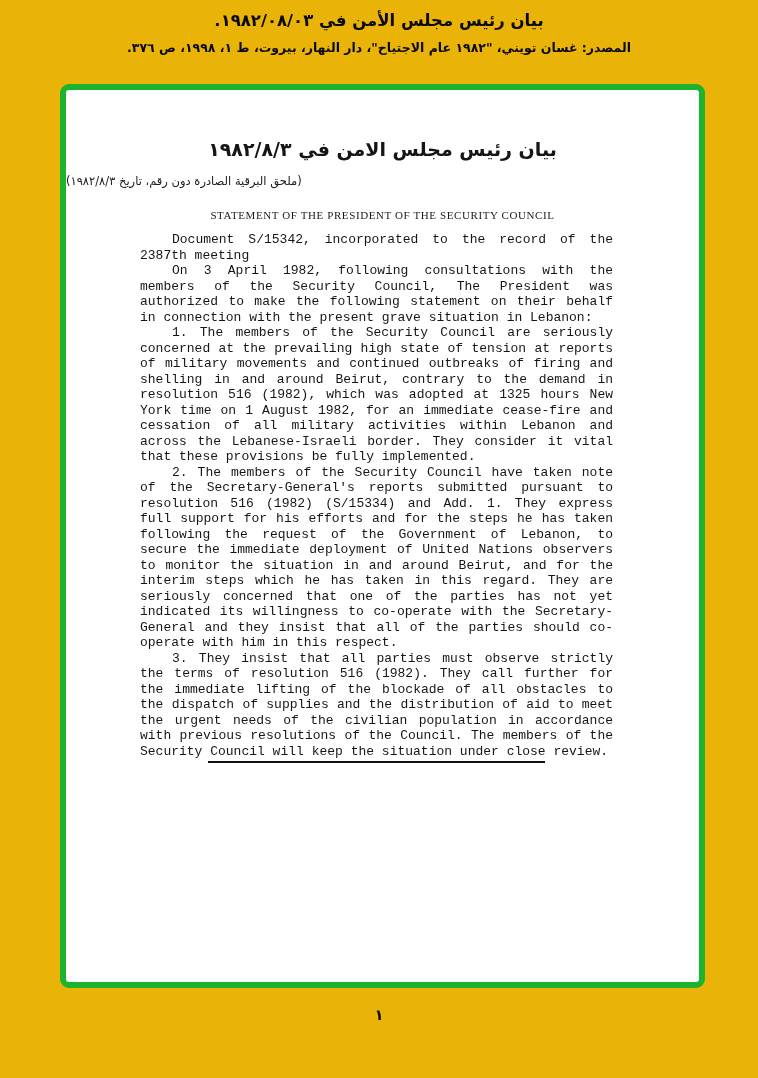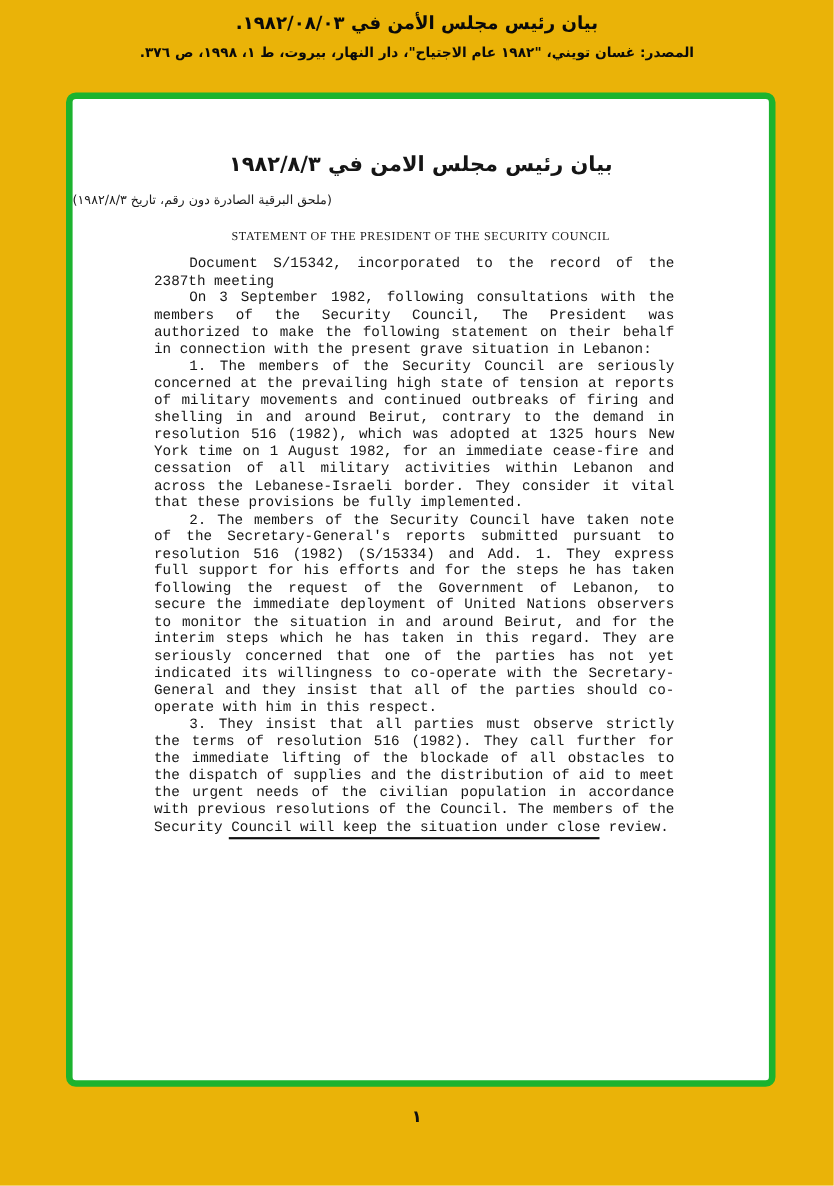--- a/index.html
+++ b/index.html
@@ -118,21 +118,21 @@
   <div class="scan-frame">
 
     <div class="doc-arabic-title">بيان رئيس مجلس الامن في ١٩٨٢/٨/٣</div>
 
     <div class="doc-arabic-subtitle">(ملحق البرقية الصادرة دون رقم، تاريخ ١٩٨٢/٨/٣)</div>
 
     <div class="doc-english-title">STATEMENT OF THE PRESIDENT OF THE SECURITY COUNCIL</div>
 
     <div class="doc-body">
       <p>Document S/15342, incorporated to the record of the 2387th meeting</p>
-      <p>On 3 September 1982, following consultations with the members of the Security Council, The President was authorized to make the following statement on their behalf in connection with the present grave situation in Lebanon:</p>
+      <p>On 3 April 1982, following consultations with the members of the Security Council, The President was authorized to make the following statement on their behalf in connection with the present grave situation in Lebanon:</p>
       <p>1. The members of the Security Council are seriously concerned at the prevailing high state of tension at reports of military movements and continued outbreaks of firing and shelling in and around Beirut, contrary to the demand in resolution 516 (1982), which was adopted at 1325 hours New York time on 1 August 1982, for an immediate cease-fire and cessation of all military activities within Lebanon and across the Lebanese-Israeli border. They consider it vital that these provisions be fully implemented.</p>
       <p>2. The members of the Security Council have taken note of the Secretary-General's reports submitted pursuant to resolution 516 (1982) (S/15334) and Add. 1. They express full support for his efforts and for the steps he has taken following the request of the Government of Lebanon, to secure the immediate deployment of United Nations observers to monitor the situation in and around Beirut, and for the interim steps which he has taken in this regard. They are seriously concerned that one of the parties has not yet indicated its willingness to co-operate with the Secretary-General and they insist that all of the parties should co-operate with him in this respect.</p>
       <p>3. They insist that all parties must observe strictly the terms of resolution 516 (1982). They call further for the immediate lifting of the blockade of all obstacles to the dispatch of supplies and the distribution of aid to meet the urgent needs of the civilian population in accordance with previous resolutions of the Council. The members of the Security Council will keep the situation under close review.</p>
     </div>
 
     <div class="doc-divider"></div>
 
   </div>
 
   <div class="page-number">١</div>

